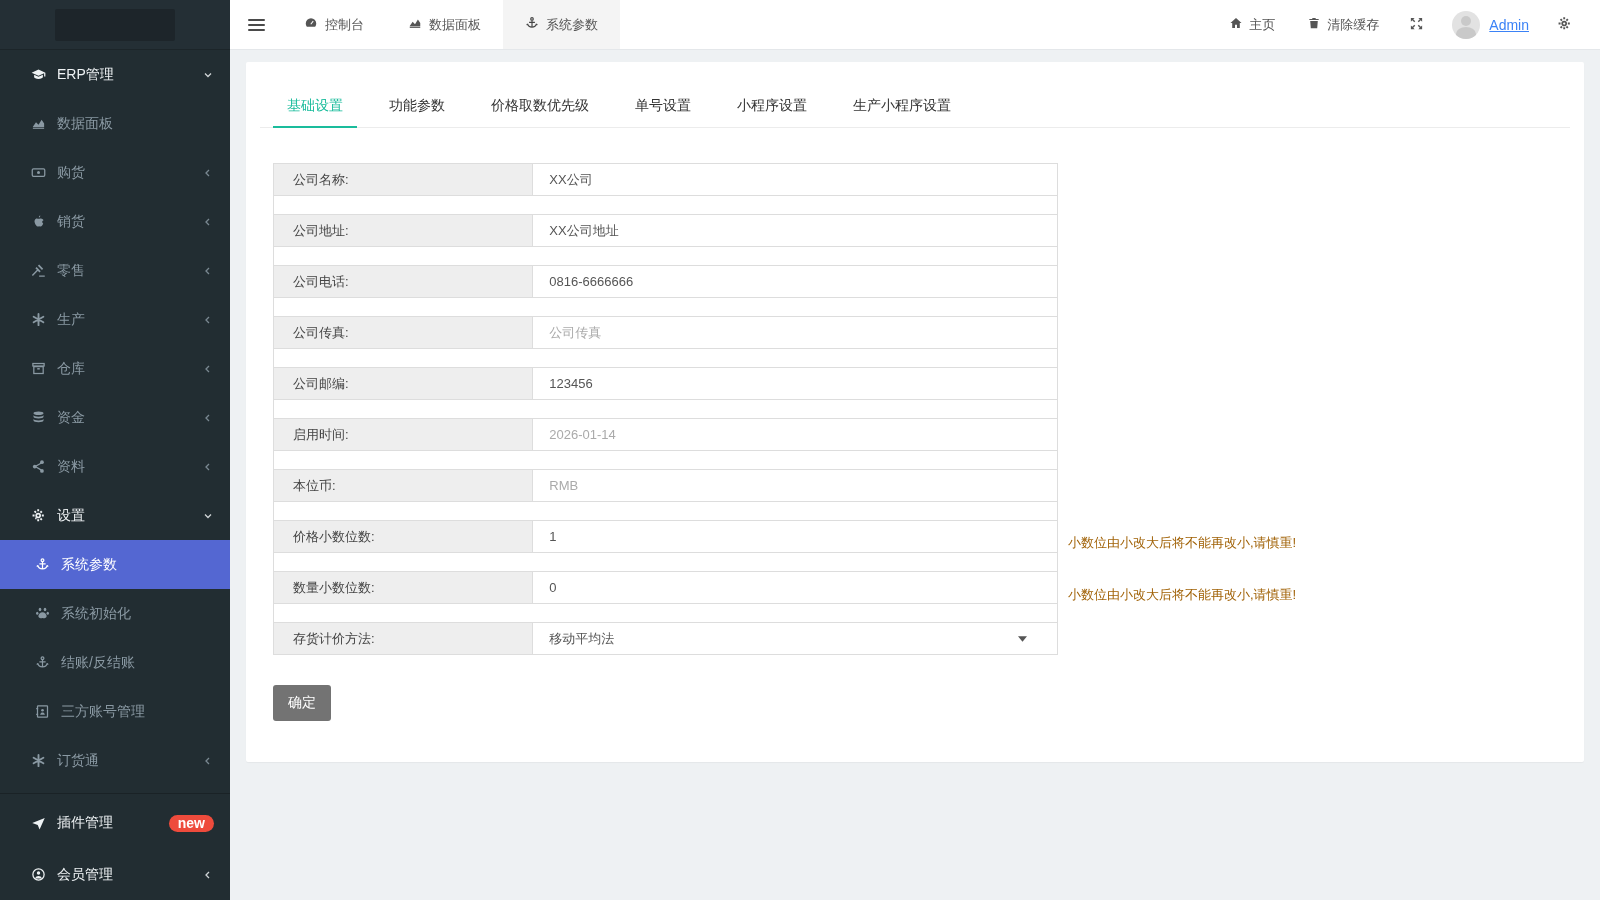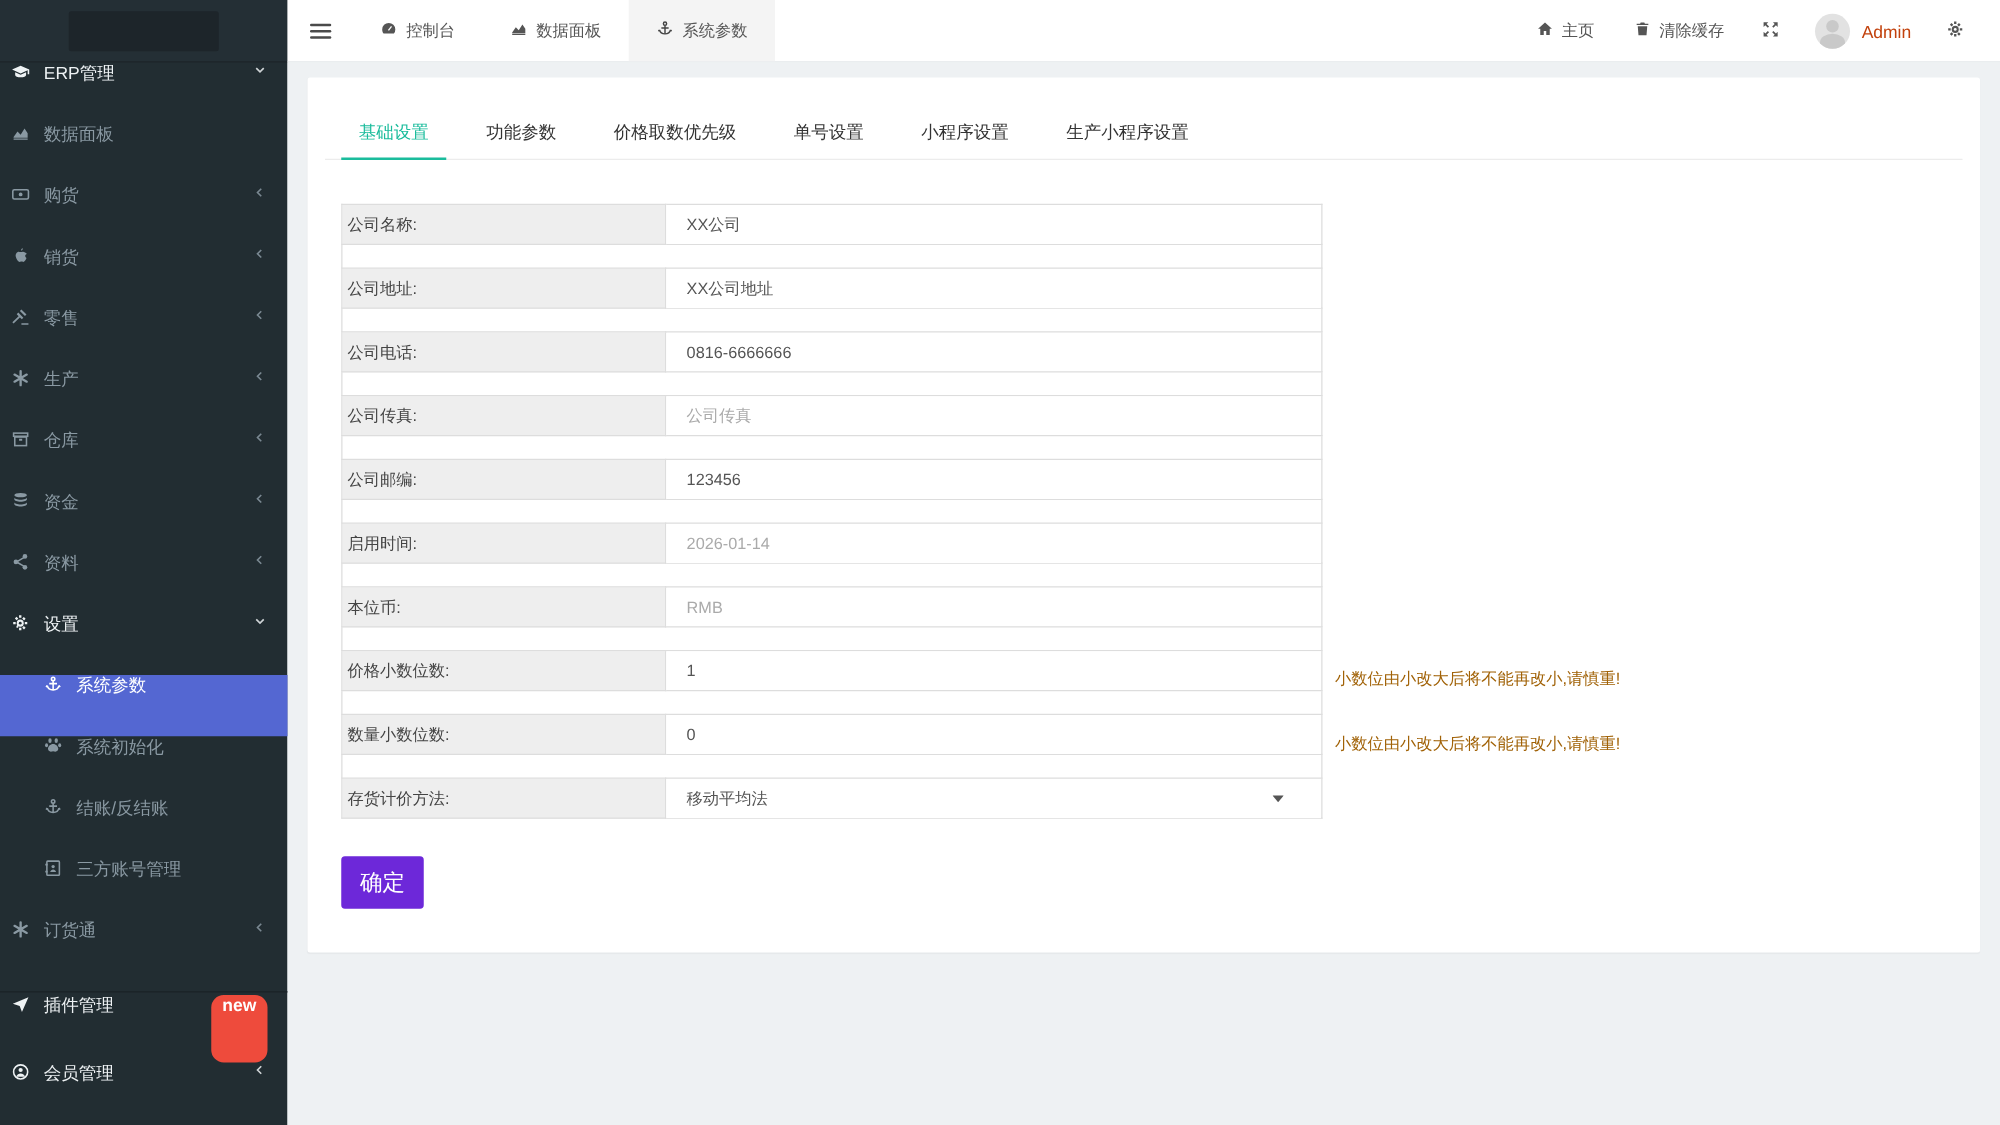--- a/index.html
+++ b/index.html
@@ -9,21 +9,21 @@
     font-size:14px; color:#555; background:#eef1f3;
   }
   .app { display:flex; width:1600px; height:900px; }
 
   
   .sidebar { width:230px; background:#222d32; flex:0 0 230px; display:flex; flex-direction:column; }
   .logo-bar { height:50px; background:#242f35; display:flex; align-items:center; justify-content:center; border-bottom:1px solid #1c2529; }
   .logo-box { width:120px; height:32px; background:#1d252a; border-radius:2px; }
   .menu { flex:1; }
   .s-item {
-    display:flex; height:49px; padding:0 16px 0 8px;
+    display:flex; align-items:center; height:49px; padding:0 16px 0 30px;
     color:#8a99a3; font-size:14px; cursor:pointer; position:relative;
   }
   .s-item .s-icon { width:17px; height:15px; margin-right:10px; flex:0 0 17px; display:inline-flex; align-items:center; justify-content:center; }
   .s-item .s-icon svg { width:15px; height:15px; }
   .s-item .s-label { flex:1; white-space:nowrap; overflow:hidden; }
   .s-item .chev { width:12px; height:12px; opacity:.85; display:inline-flex; }
   .s-item .chev svg { width:12px; height:12px; }
   .s-item.bright { color:#eef2f4; }
   .s-item.sub { padding-left:34px; }
   .s-item.active { background:#5467d2; color:#ffffff; }
@@ -52,38 +52,38 @@
   .tn-spacer { flex:1; }
   .tn-right { display:flex; align-items:center; gap:0; padding-right:14px; }
   .tn-link { display:flex; align-items:center; gap:6px; padding:0 16px; color:#555; font-size:13px; cursor:pointer; height:100%; }
   .tn-link svg { width:14px; height:14px; }
   .tn-icon-btn { padding:0 14px; display:flex; align-items:center; cursor:pointer; height:100%; color:#555; }
   .tn-icon-btn svg { width:15px; height:15px; }
   .tn-user { display:flex; align-items:center; gap:9px; padding:0 14px; cursor:pointer; height:100%; }
   .avatar { width:28px; height:28px; border-radius:50%; background:#e2e2e2; position:relative; overflow:hidden; }
   .avatar .a-head { position:absolute; left:9px; top:5px; width:10px; height:10px; border-radius:50%; background:#c9c9c9; }
   .avatar .a-body { position:absolute; left:4px; top:16px; width:20px; height:14px; border-radius:50% 50% 0 0; background:#c9c9c9; }
-  .tn-user-name { color:#c2410c; font-size:14px; }
+  .tn-user-name { color:#3b82f6; font-size:14px;text-decoration:underline; }
 
   
   .page { flex:1; padding:12px 16px 0 16px; background:#eef1f3; }
   .card { background:#fff; min-height:700px; border-radius:2px; padding:26px 14px 0 14px; box-shadow:0 1px 1px rgba(0,0,0,.04); }
 
   .ctabs { display:flex; border-bottom:1px solid #ececec; padding:0 0 0 13px; }
   .ctab {
     padding:9px 14px 11px 14px; margin-right:18px; font-size:14px; color:#333;
     cursor:pointer; border-bottom:2px solid transparent; margin-bottom:-1px; white-space:nowrap;
   }
   .ctab.active { color:#1abc9c; border-bottom-color:#1abc9c; }
 
   .form-wrap { position:relative; margin:35px 0 0 13px; }
   table.ftable { border-collapse:collapse; width:785px; table-layout:fixed; }
   table.ftable td { border:1px solid #ddd; }
   td.f-label {
-    width:256px; background:#eee; height:32px; padding-left:4px;
+    width:256px; background:#eee; height:32px; padding-left:19px;
     font-size:13px; color:#444;
   }
   td.f-value { width:518px; background:#fff; height:32px; position:relative; }
   td.f-value input {
     width:100%; height:30px; border:none; outline:none; padding-left:16px;
     font-size:13px; color:#555; font-family:inherit; background:transparent;
   }
   td.f-value input::placeholder { color:#aaa; }
   td.f-value input.muted { color:#aaa; }
   tr.spacer td { height:19px; background:#fff; }
@@ -94,22 +94,22 @@
   .select-box .sel-text { flex:1; }
   .select-box .caret { margin-right:30px; display:inline-flex; }
   .f-warning {
     position:absolute; left:795px; width:470px; color:#a16207; font-size:13px; white-space:nowrap;
   }
   .f-warning.w1 { top:371px; }
   .f-warning.w2 { top:423px; }
 
   .submit-row { margin:30px 0 0 13px; padding-bottom:28px; }
   .btn-confirm {
-    background:#6d28d9; color:#fff; border:none; border-radius:3px;
-    padding:9px 15px; font-size:18px; cursor:pointer; font-family:Liberation Sans, sans-serif;
+    background:#737373; color:#fff; border:none; border-radius:3px;
+    padding:9px 15px; font-size:14px; cursor:pointer; font-family:Liberation Sans, sans-serif;
   }
 </style>
 </head>
 <body>
 
 <div class="app">
 
   <aside class="sidebar">
     <div class="logo-bar">
       <div class="logo-box"></div>

